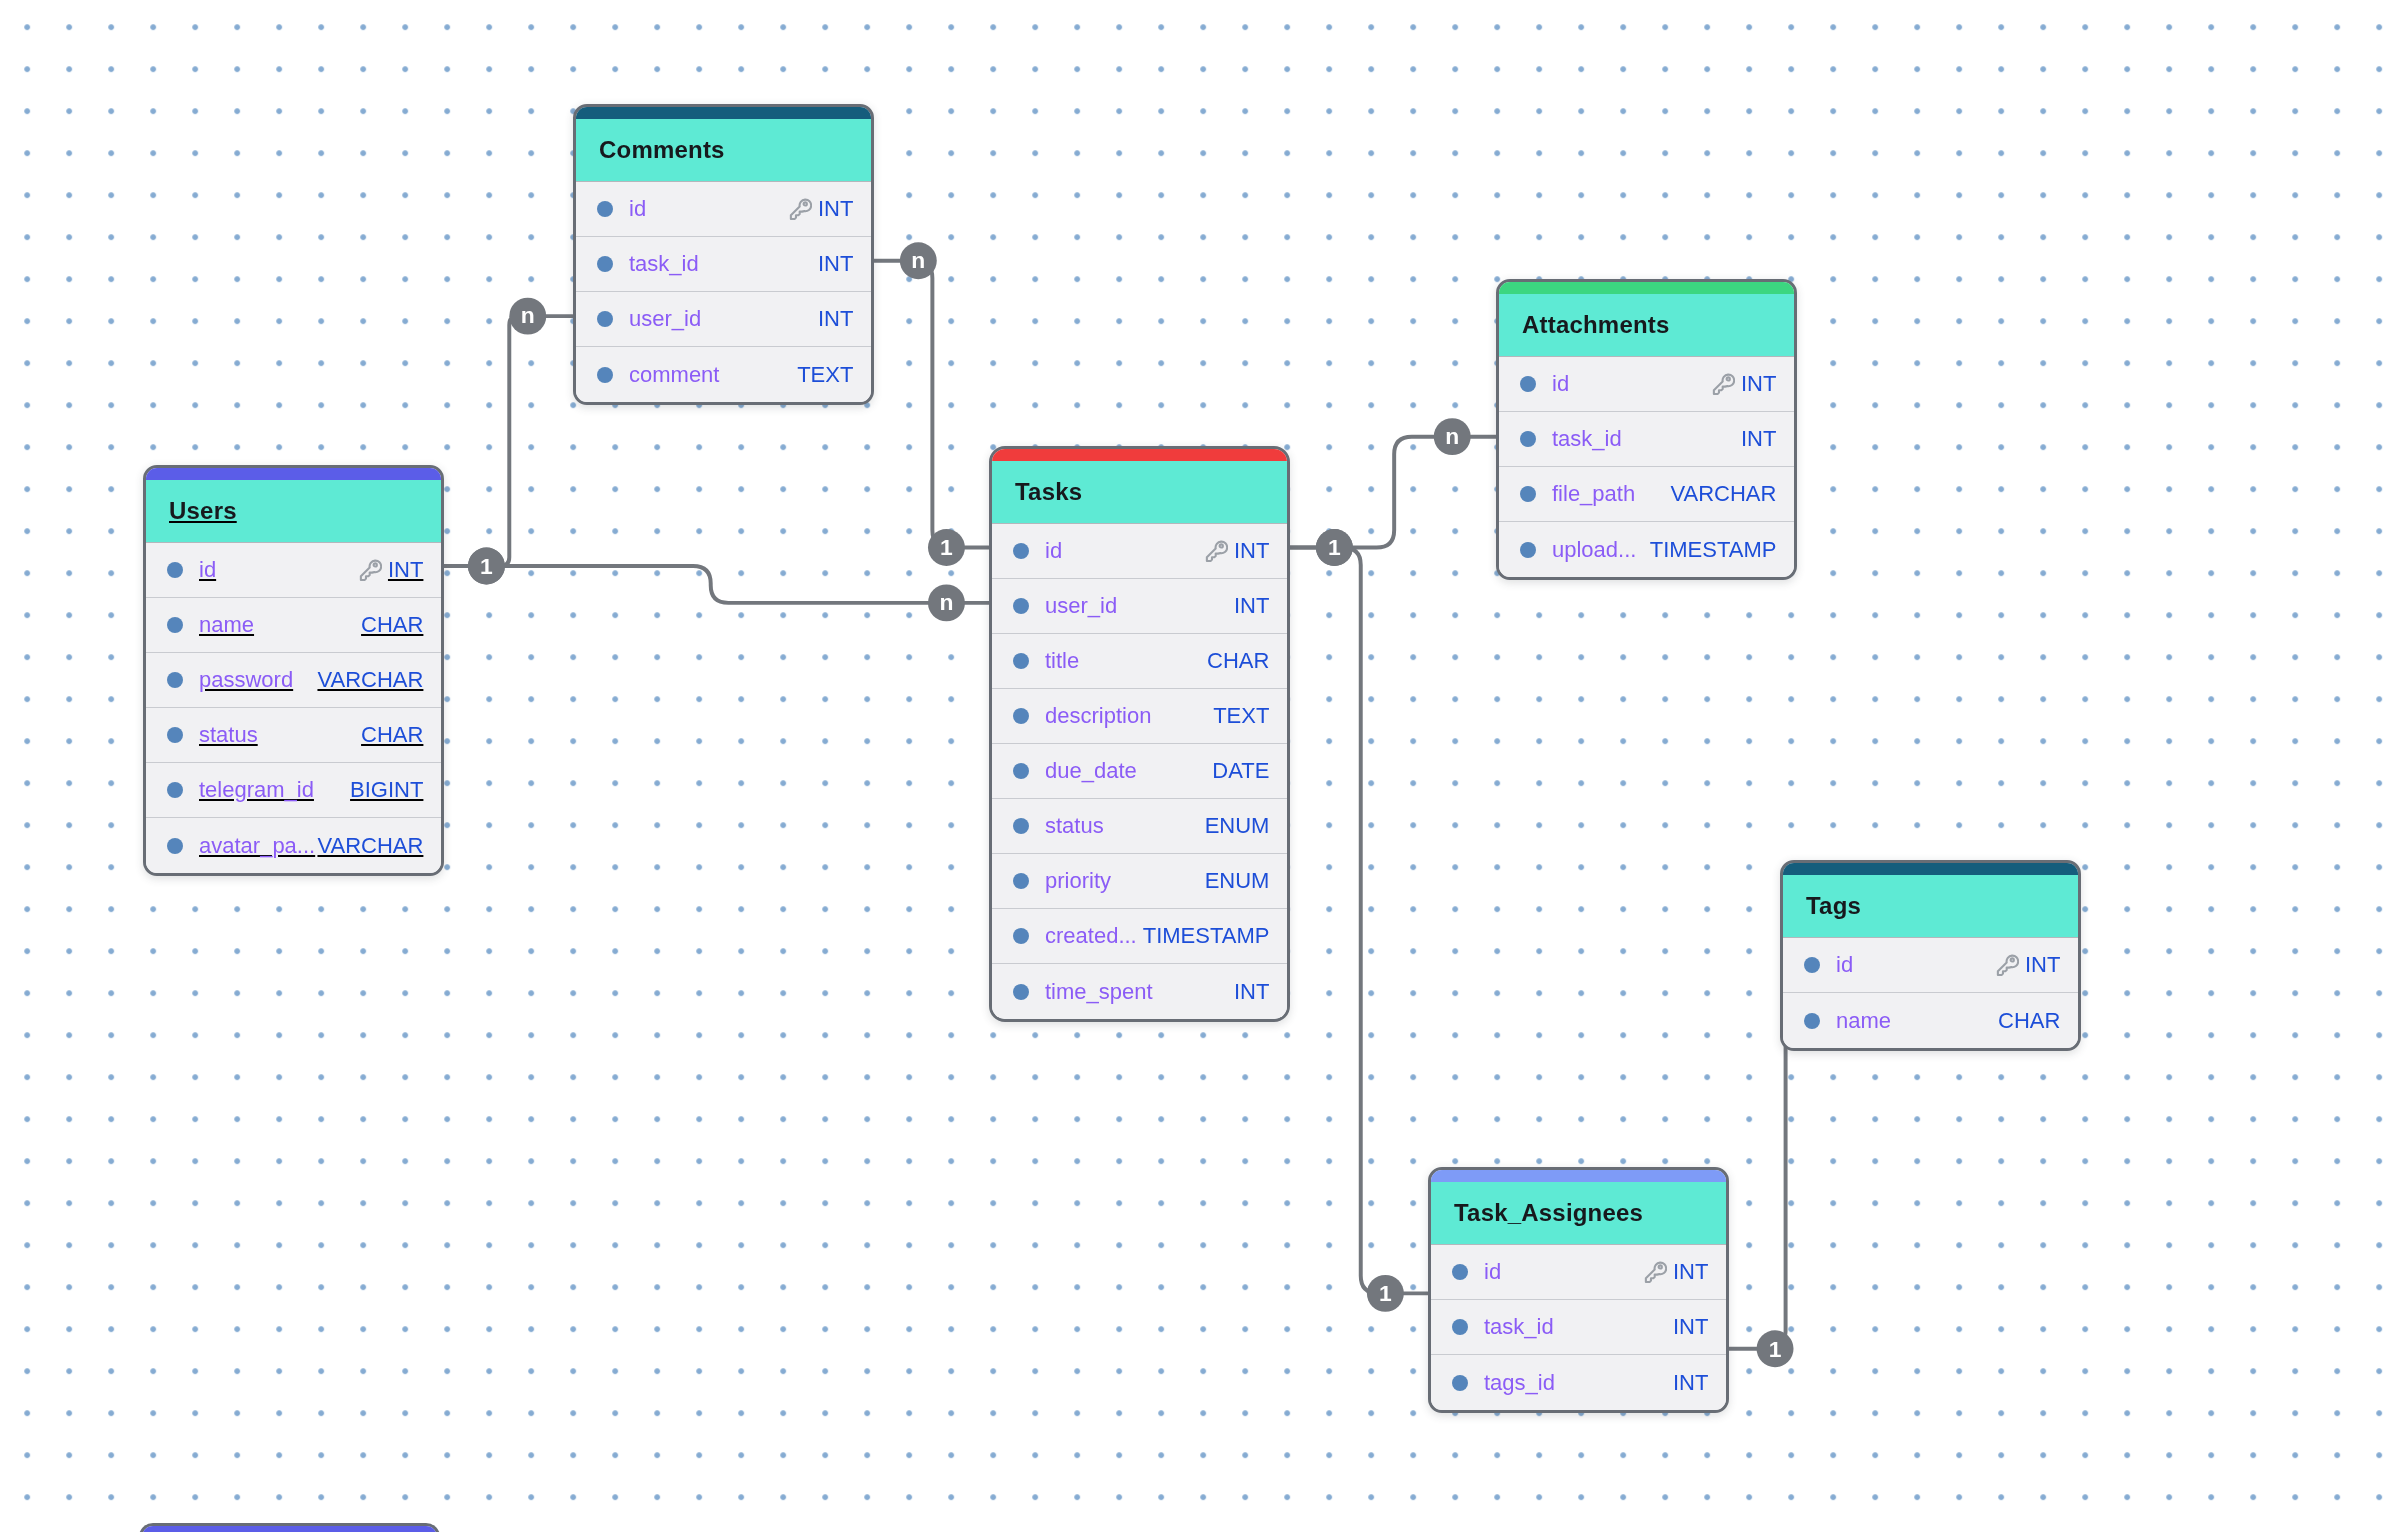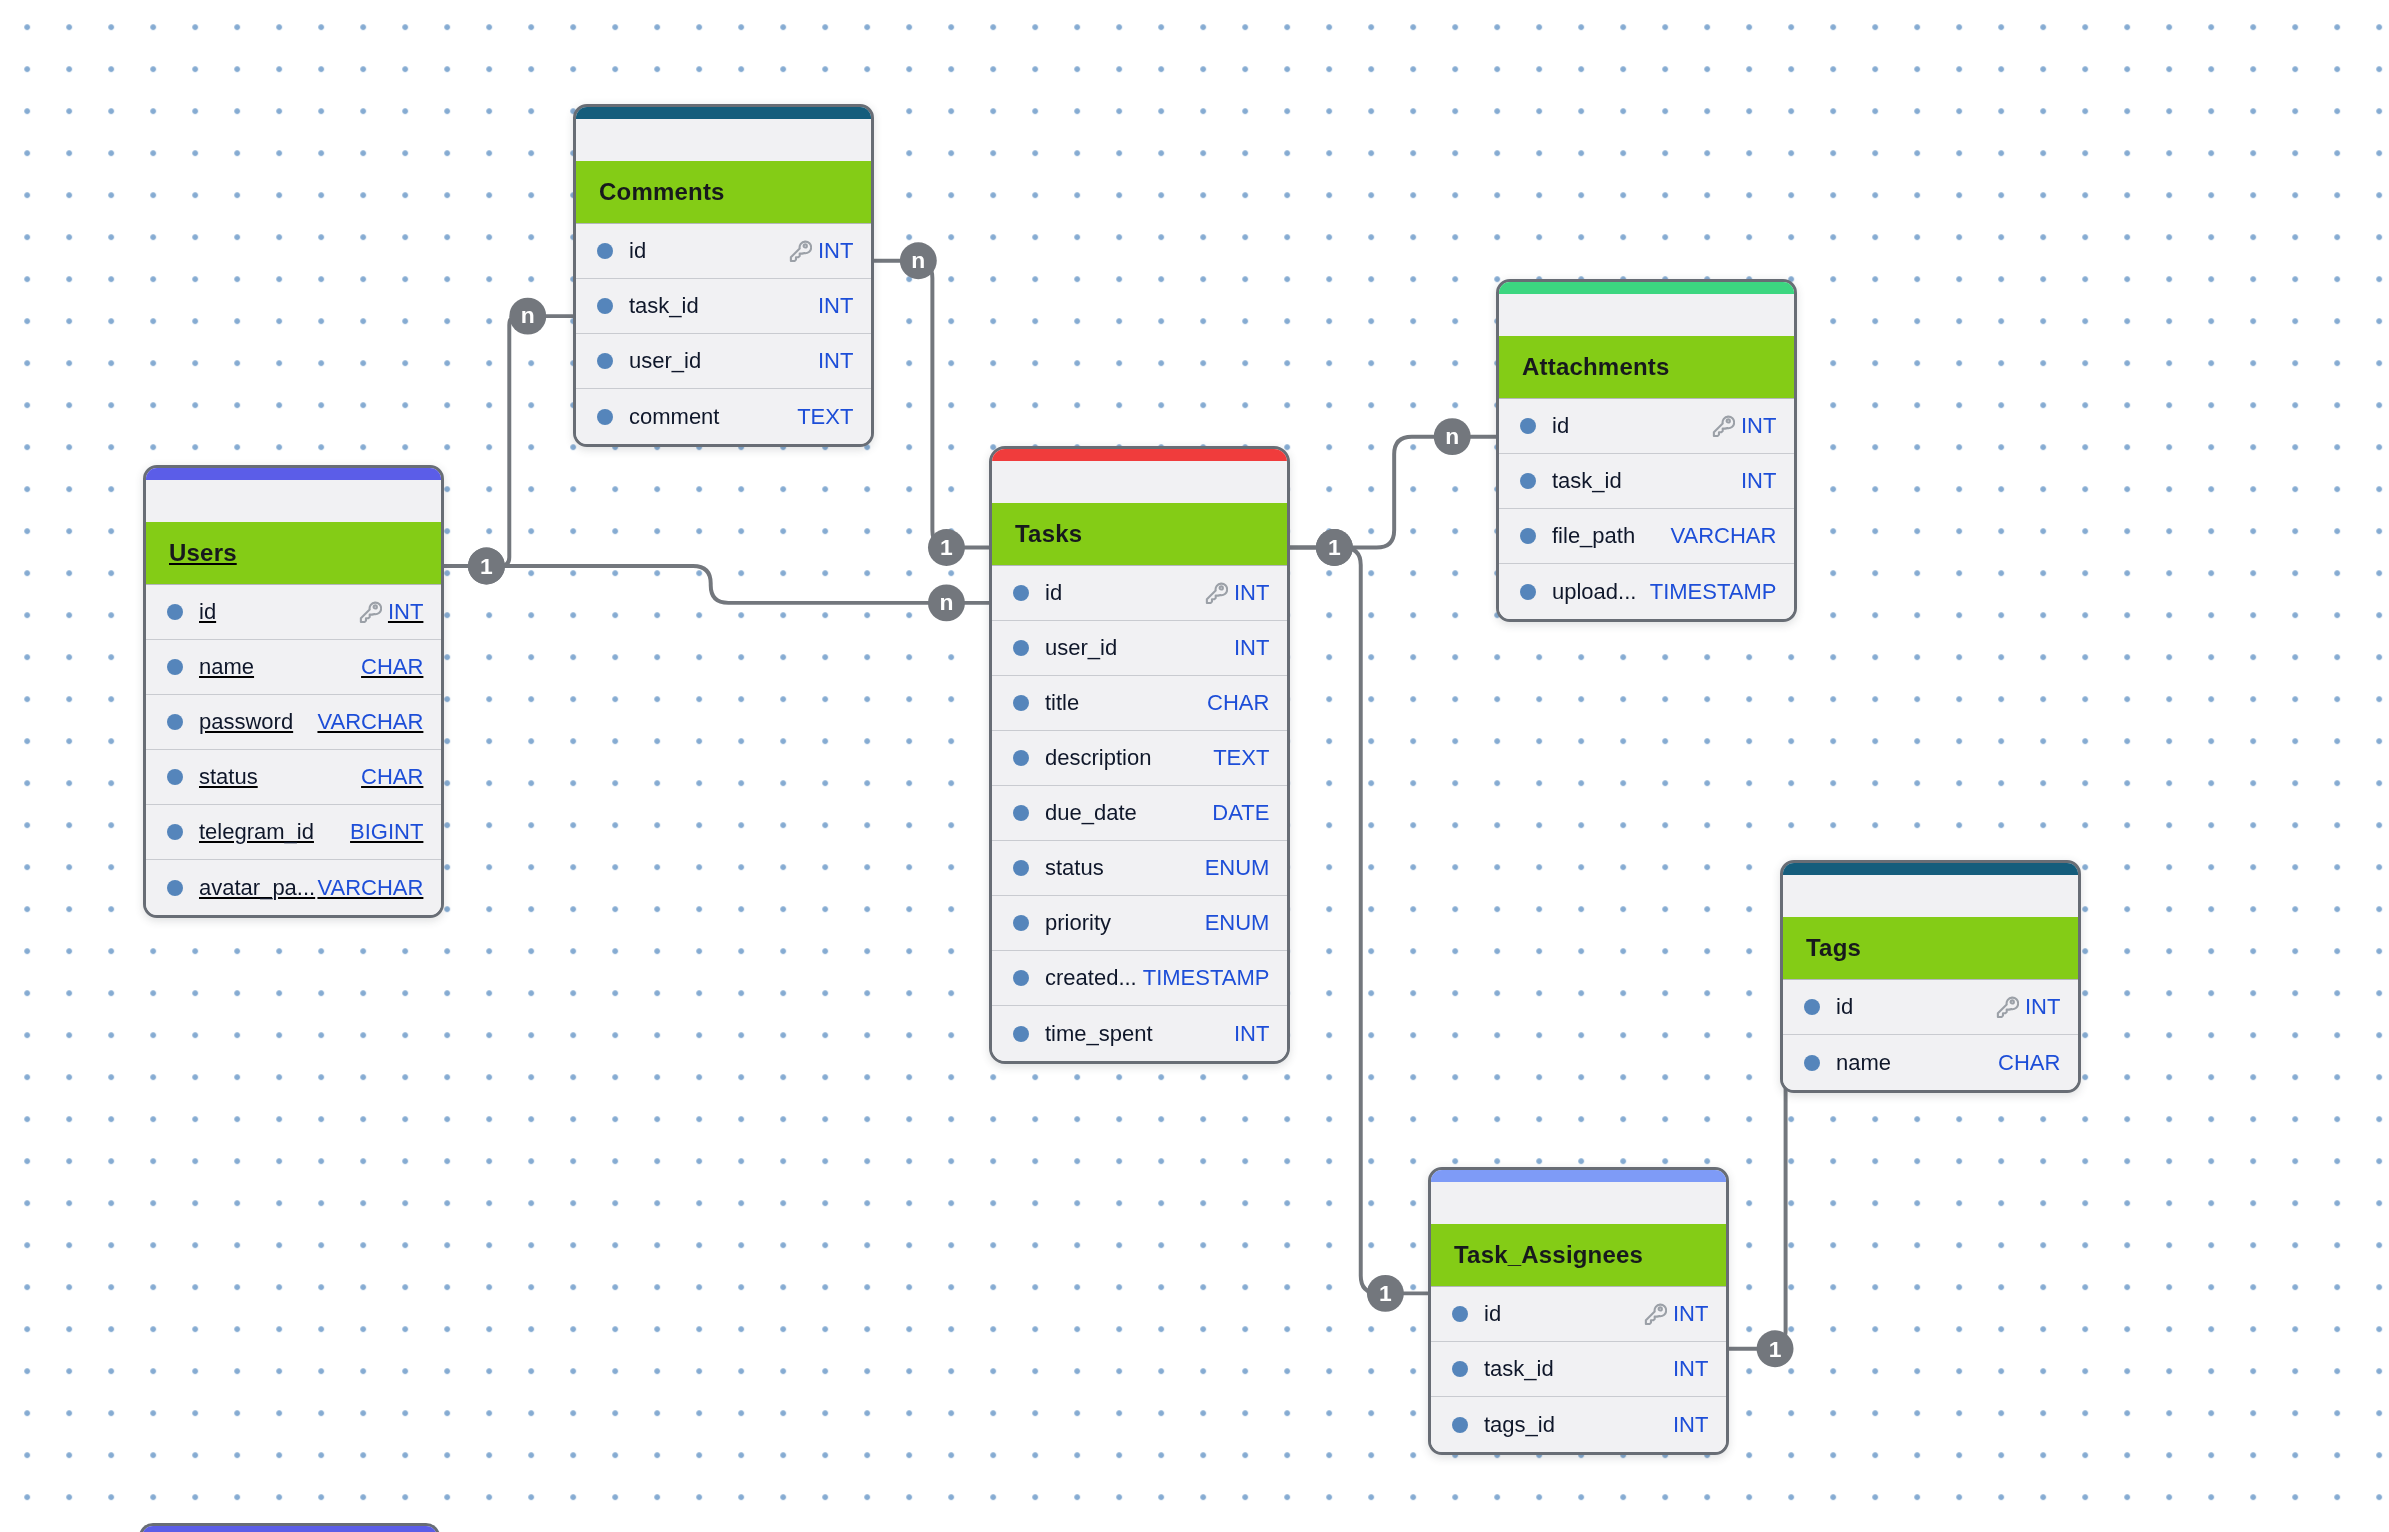--- a/index.html
+++ b/index.html
@@ -48,51 +48,50 @@
     border: 3.1px solid #686d75;
     border-radius: 14px;
     background: #f1f1f3;
     box-shadow: 0 2.6px 8px rgba(55,60,70,0.16);
     overflow: hidden;
     box-sizing: border-box;
   }
   .accent-bar { height: 12.3px; }
   .table-title {
     height: 62px;
-    background: #84cc16;
+    background: #5eead4;
     display: flex;
     align-items: center;
     padding: 0 23px;
     font-size: 24px;
     font-weight: 700;
     color: #17191d;
     border-bottom: 1.8px solid #b4b7bc;
     letter-spacing: 0.2px;
-    margin-top: 42px;
   }
   .field-row {
     height: 55px;
     display: flex;
     align-items: center;
     padding: 0 17.6px 0 21px;
     border-bottom: 1.3px solid #c9cbd0;
     font-size: 22px;
     box-sizing: border-box;
     background: #f1f1f3;
   }
   .field-row:last-child { border-bottom: none; }
   .field-dot {
     width: 16px; height: 16px;
     border-radius: 50%;
     background: #5585bb;
     margin-right: 16px;
     flex: none;
   }
   .field-name {
-    color: #0f172a;
+    color: #8b5cf6;
     flex: 1 1 auto;
     white-space: nowrap;
     overflow: hidden;
   }
   .key-icon { flex: none; margin-right: 6.2px; }
   .field-type {
     color: #1d4ed8;
     white-space: nowrap;
     flex: none;
   }

